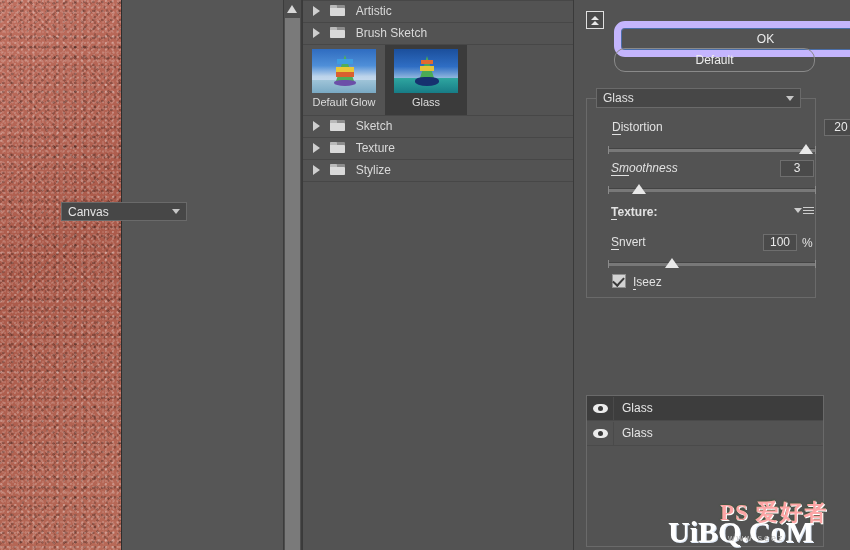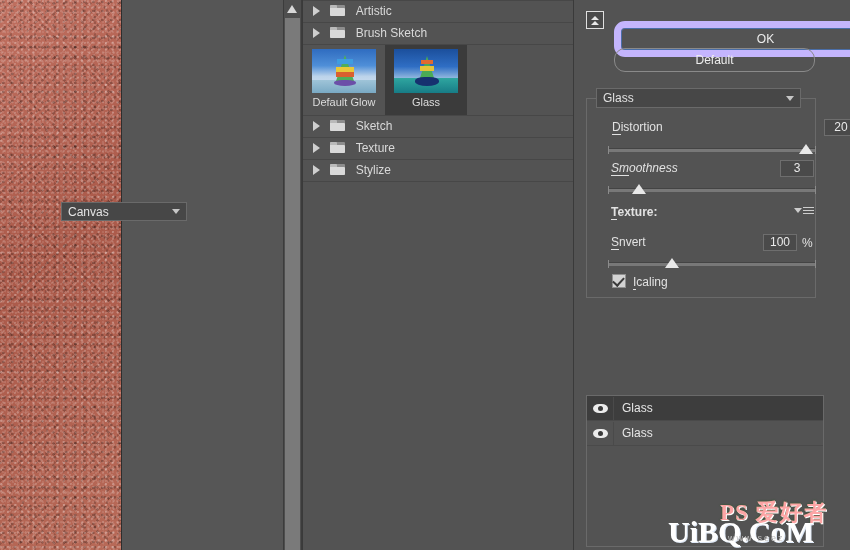--- a/index.html
+++ b/index.html
@@ -428,21 +428,21 @@
   <div class="slider-track" style="left:608px;top:262px;width:208px;">
     <span class="endl"></span>
       <span class="endr"></span>
   </div>
   <div class="slider-handle" id="scaling-handle" style="left: 665.48px; top: 258px;"></div>
 
   <div id="invert-check">
     <span class="mark"></span>
   </div>
   <div id="invert-label">
-    <span style="border-bottom:1px solid #e2e2e2;">I</span><span>caling</span>
+    <span style="border-bottom:1px solid #e2e2e2;">I</span><span>seez</span>
   </div>
 
   <div id="layers-panel">
     <div class="layer-row selected">
       <span class="eye-cell">
         <span class="eye"></span>
       </span>
       <span class="layer-name">Glass</span>
     </div>
     <div class="layer-row">

